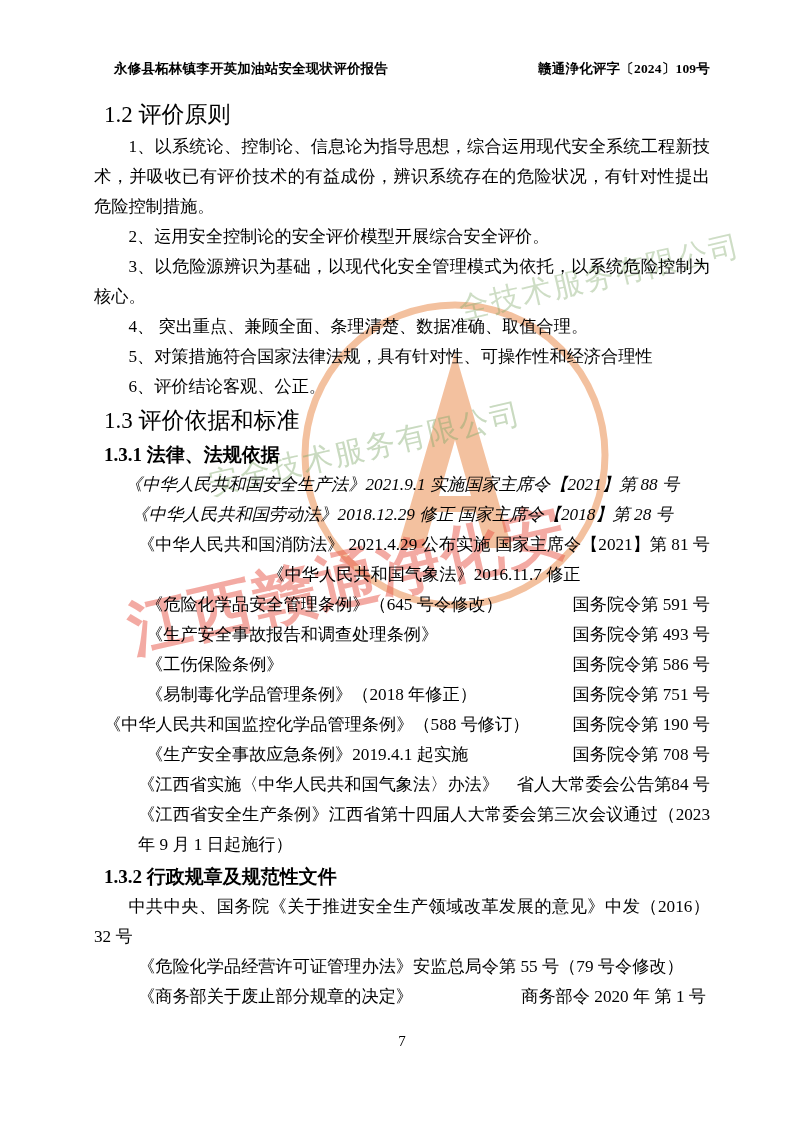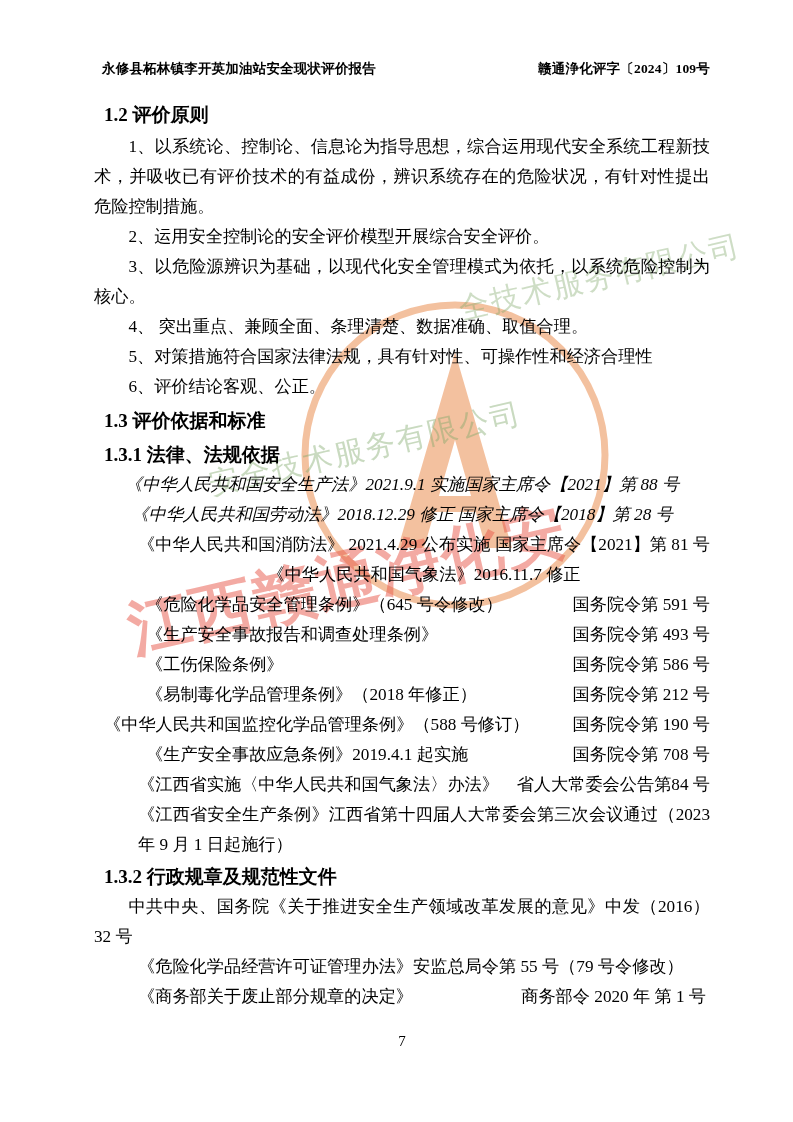--- a/index.html
+++ b/index.html
@@ -33,34 +33,34 @@
     left: 8px;
     right: 0;
     display: flex;
     justify-content: space-between;
     align-items: baseline;
     font-size: 13.5px;
     font-weight: bold;
     font-family: "Liberation Serif", "DejaVu Serif", serif;
     letter-spacing: 0.2px;
   }
-  .header .left { white-space: nowrap; }
+  .header .left { white-space: nowrap; margin-left: 12px; }
   .header .right { white-space: nowrap; }
   
   .body {
     position: absolute;
     top: 96px;
     left: 0;
     right: 0;
     font-size: 17.2px;
     line-height: 30px;
   }
   h2.sec {
-    font-size: 19px;
-    font-weight: bold;
+    font-size: 23px;
+    font-weight: normal;
     margin: 0;
     padding: 4px 0 2px 10px;
     line-height: 30px;
   }
   h3.sec3 {
     font-size: 19px;
     font-weight: bold;
     margin: 0;
     padding: 2px 0 0 10px;
     line-height: 30px;
@@ -206,21 +206,21 @@
       <div class="reg pad-l-52">
         <span class="nm">《生产安全事故报告和调查处理条例》</span>
         <span class="iss">国务院令第 493 号</span>
       </div>
       <div class="reg pad-l-52">
         <span class="nm">《工伤保险条例》</span>
         <span class="iss">国务院令第 586 号</span>
       </div>
       <div class="reg pad-l-52">
         <span class="nm">《易制毒化学品管理条例》（2018 年修正）</span>
-        <span class="iss">国务院令第 212 号</span>
+        <span class="iss">国务院令第 751 号</span>
       </div>
       <div class="reg pad-l-10">
         <span class="nm">《中华人民共和国监控化学品管理条例》（588 号修订）</span>
         <span class="iss">国务院令第 190 号</span>
       </div>
       <div class="reg pad-l-52">
         <span class="nm">《生产安全事故应急条例》2019.4.1 起实施</span>
         <span class="iss">国务院令第 708 号</span>
       </div>
       <div class="reg pad-l-44">

